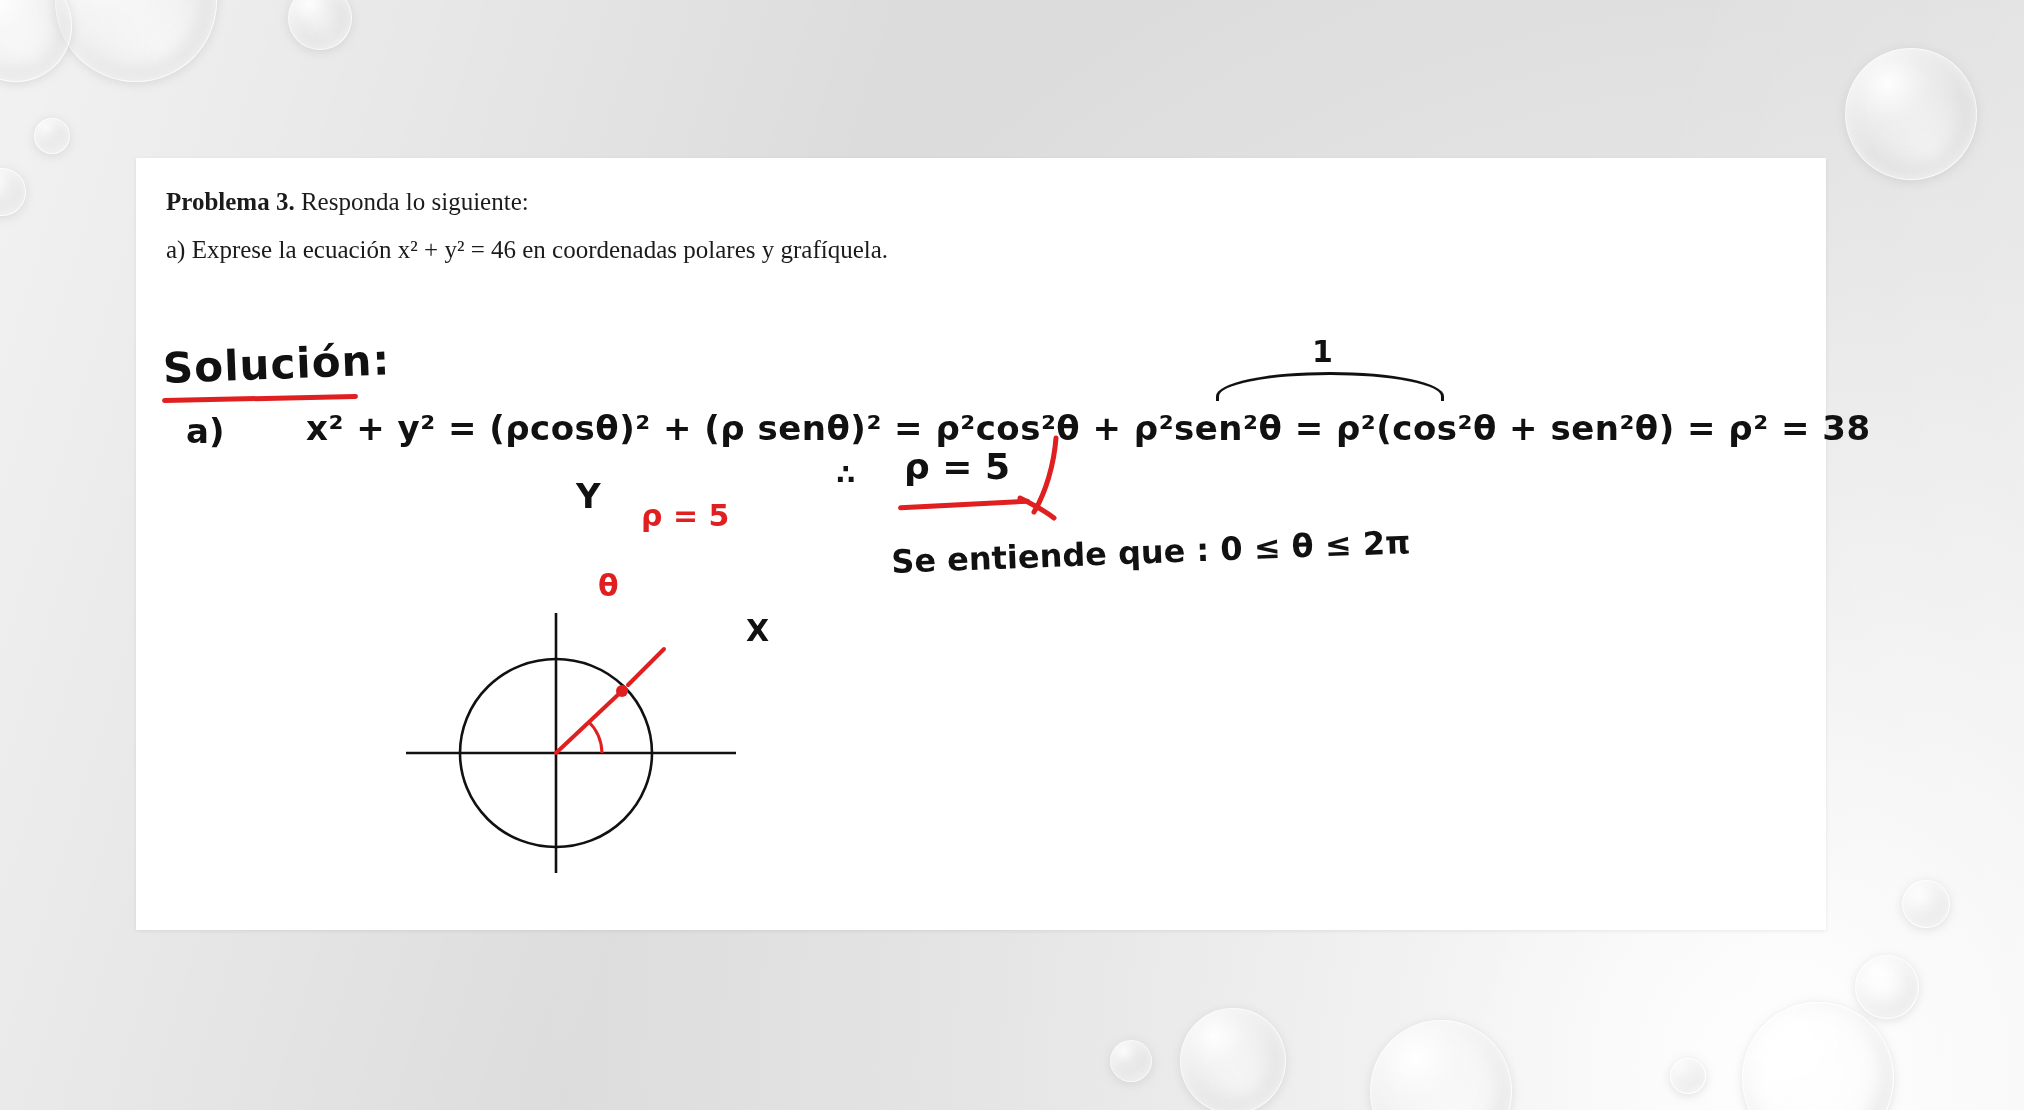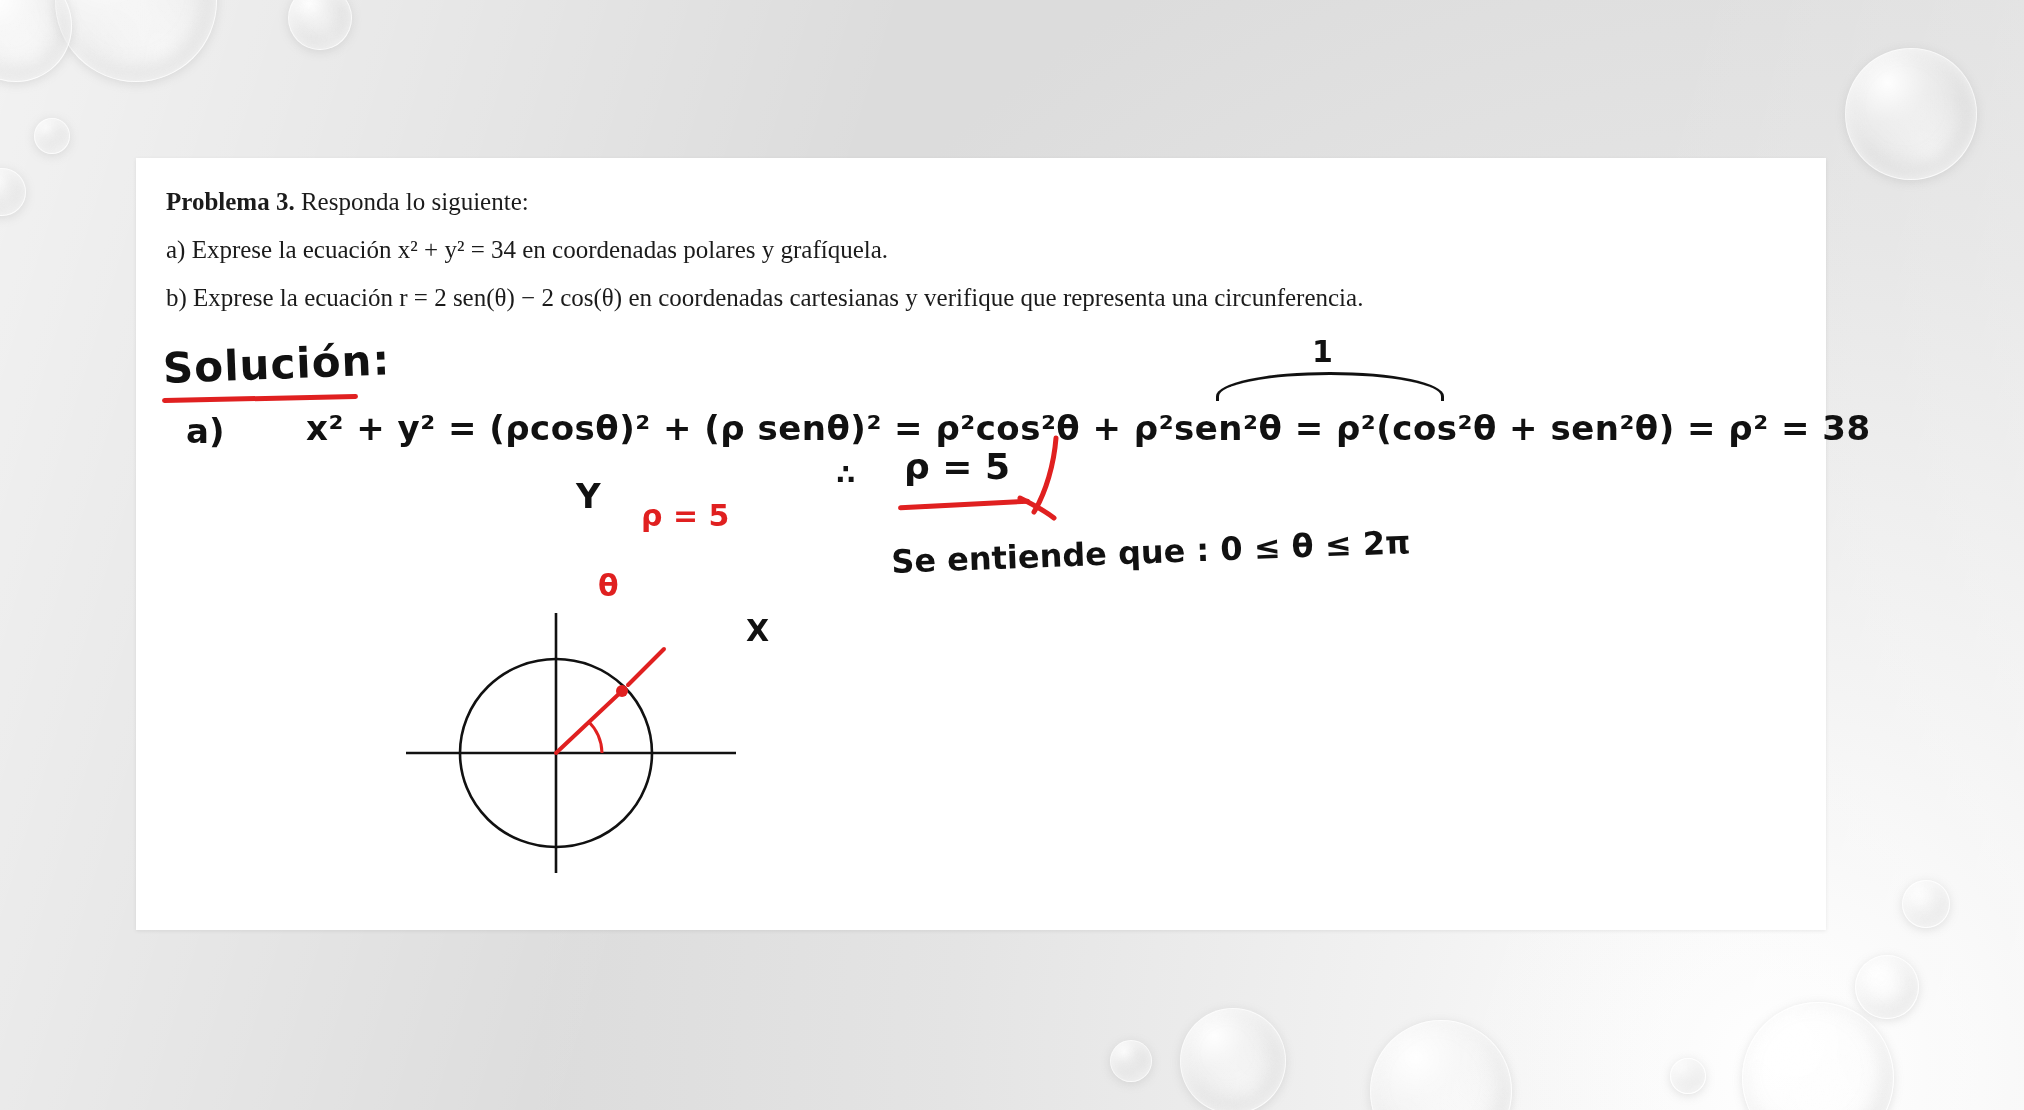--- a/index.html
+++ b/index.html
@@ -172,23 +172,22 @@
   <div class="bubble" style="left:1670px; top:1058px; width:34px; height:34px;"></div>
   <div class="bubble" style="left:1742px; top:1002px; width:150px; height:150px;"></div>
 
   <div id="paper">
 
     <div class="printed" id="line-title">
       <span class="bold">Problema 3.</span>
       <span>Responda lo siguiente:</span>
     </div>
 
-    <div class="printed" id="line-a">a) Exprese la ecuación x² + y² = 34 en coordenadas polares y grafíquela.</div>
-
-    <div class="printed" id="line-b1">b) Exprese la ecuación r = 2 sen(θ) − 2 cos(θ) en coordenadas cartesianas y verifique que representa una circunferencia.</div>
+    <div class="printed" id="line-a">a) Exprese la ecuación x² + y² = 46 en coordenadas polares y grafíquela.</div>
+
 
     <div class="hand slant" id="hw-solucion">Solución:</div>
     <div id="hw-solucion-underline"></div>
 
     <div class="hand" id="hw-a-label">a)</div>
 
     <div class="hand" id="hw-eq-main">x² + y² = (ρcosθ)² + (ρ senθ)² = ρ²cos²θ + ρ²sen²θ = ρ²(cos²θ + sen²θ) = ρ² = 38</div>
 
     <div id="brace-arc"></div>
     <div class="hand" id="brace-one">1</div>

